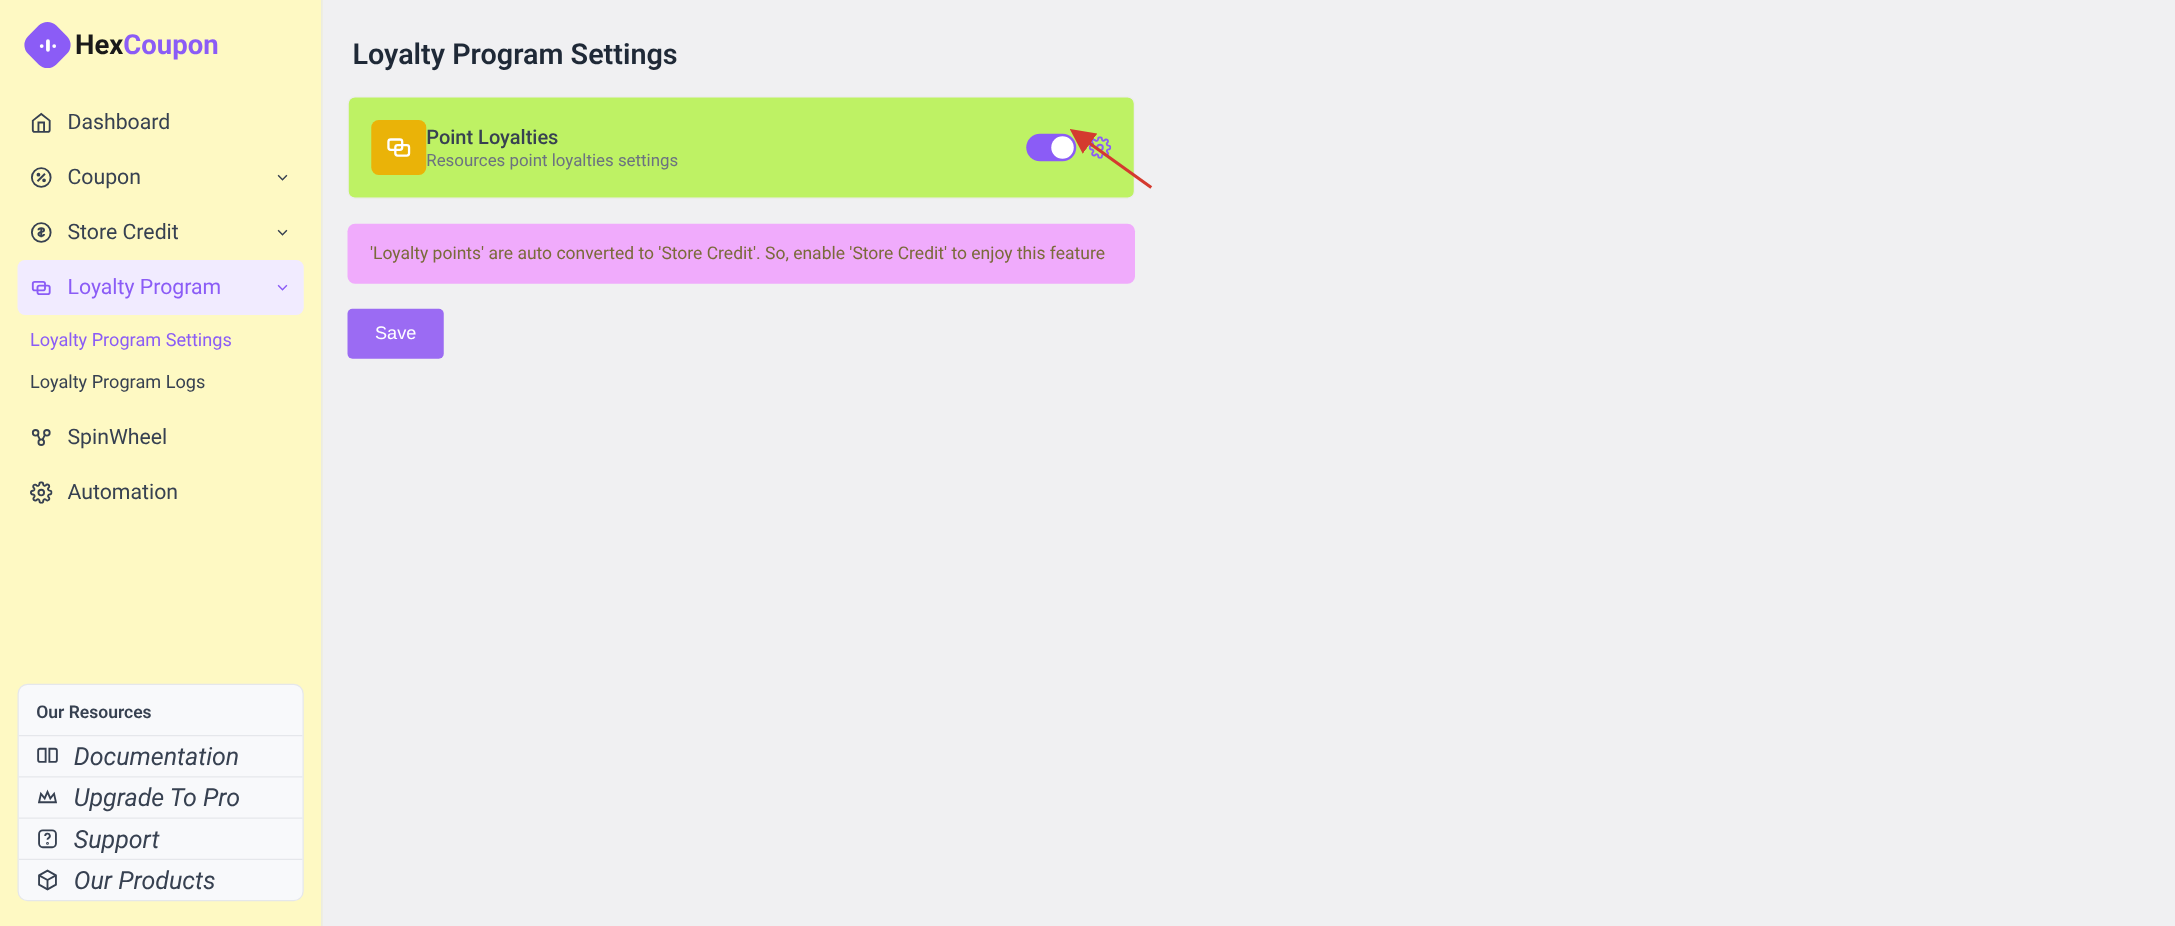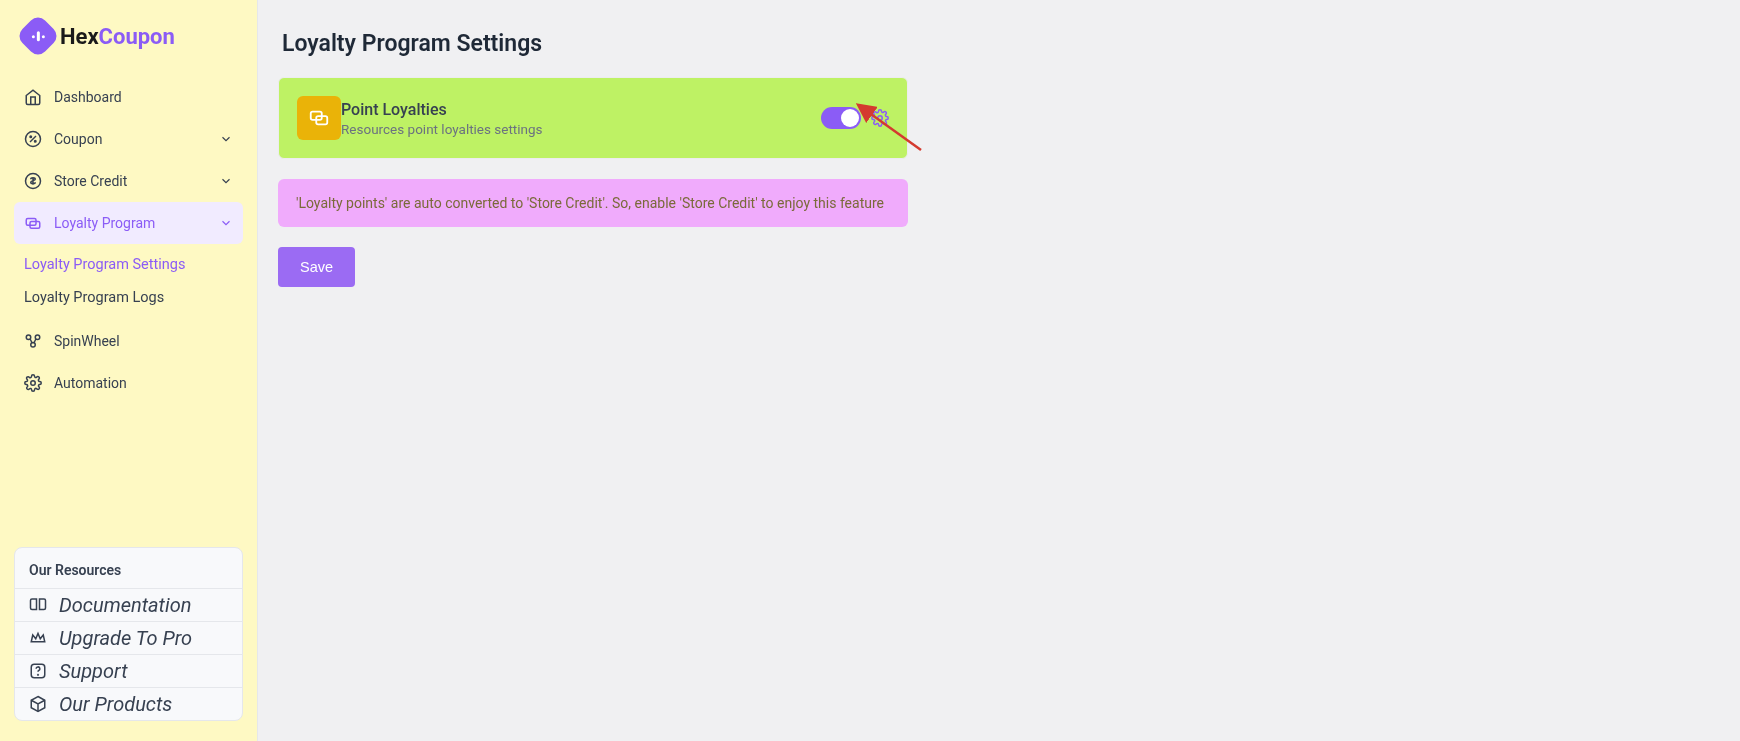--- a/index.html
+++ b/index.html
@@ -11,21 +11,21 @@
     .logo { display: flex; align-items: center; gap: 6px; padding: 6px 8px 14px 8px; }
     .logo-icon { width: 32px; height: 32px; background: #8b5cf6; border-radius: 10px; position: relative; display: flex; align-items: center; justify-content: center; transform: rotate(45deg); }
     .logo-icon-inner { transform: rotate(-45deg); display: flex; gap: 2px; }
     .logo-dot { width: 3px; height: 3px; background: #fff; border-radius: 50%; }
     .logo-bar { width: 3px; height: 10px; background: #fff; border-radius: 2px; }
     .logo-text { font-size: 22px; font-weight: 700; }
     .logo-text .hex { color: #1a1a1a; }
     .logo-text .coupon { color: #8b5cf6; }
     
     .nav { margin-top: 10px; }
-    .nav-item { display: flex; align-items: center; gap: 12px; padding: 12px 10px; border-radius: 6px; cursor: pointer; color: #374151; font-size: 14px; }
+    .nav-item { display: flex; align-items: center; gap: 12px; padding: 12px 10px; border-radius: 6px; cursor: pointer; color: #374151; font-size: 17px; }
     .nav-item.active { background: #f1ebff; color: #8b5cf6; }
     .nav-item .icon { width: 18px; height: 18px; display: flex; align-items: center; justify-content: center; flex-shrink: 0; }
     .nav-item .chevron { margin-left: auto; width: 14px; height: 14px; }
     .sub-nav { padding-left: 0; margin-top: 4px; margin-bottom: 6px; }
     .sub-nav-item { padding: 8px 10px; font-size: 14.5px; color: #374151; cursor: pointer; border-radius: 4px; }
     .sub-nav-item.active { color: #8b5cf6; }
 
     .resources { margin-top: auto; border: 1px solid #e5e7eb; border-radius: 8px; background: #f8f9fb; }
     .resources-title { padding: 14px 14px 10px 14px; font-size: 14px; font-weight: 600; color: #374151; }
     .resource-item { display: flex; align-items: center; gap: 12px; padding: 4px 14px; border-top: 1px solid #e5e7eb; font-size: 20px; color: #374151; cursor: pointer; font-style: italic; }

